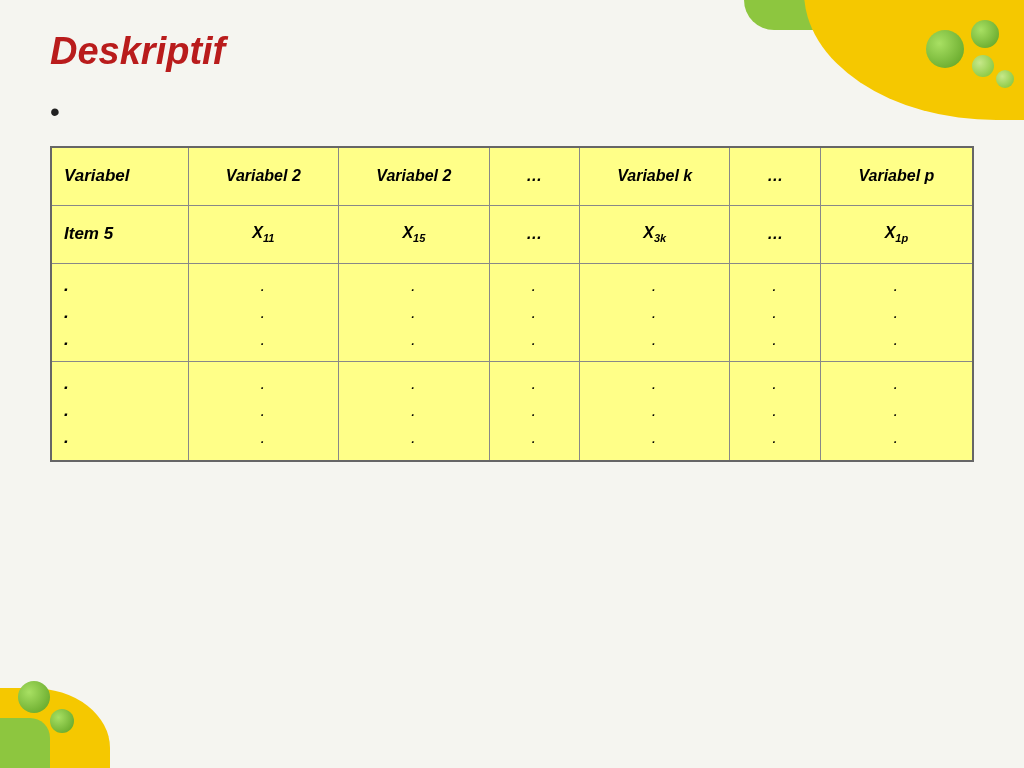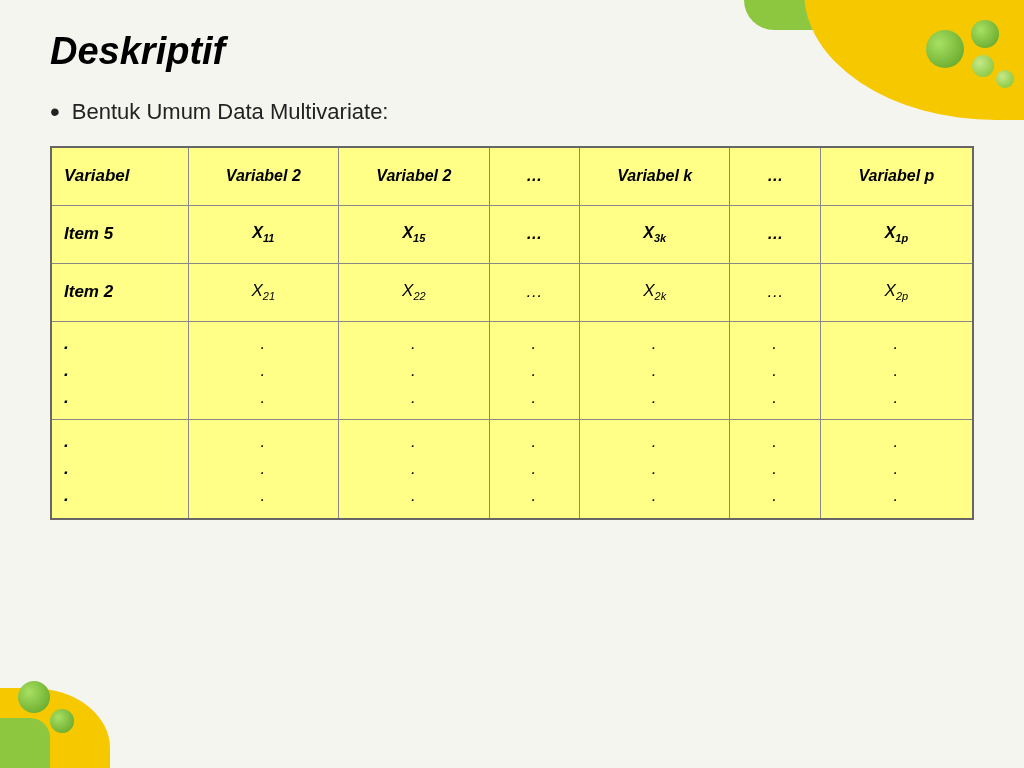--- a/index.html
+++ b/index.html
@@ -141,21 +141,21 @@
       top: 0;
       left: 0;
       width: 100%;
       height: 100%;
       padding: 30px 50px 30px 50px;
     }
 
     .page-title {
       font-size: 38px;
       font-weight: bold;
-      color: #000000;
+      color: #b91c1c;
       margin-bottom: 25px;
       font-style: italic;
     }
 
     .bullet-line {
       display: flex;
       align-items: center;
       font-size: 22px;
       color: #222;
       margin-bottom: 20px;
@@ -228,21 +228,20 @@
   <div class="deco-bubble-bl1"></div>
   <div class="deco-bubble-bl2"></div>
 </div>
 
 <div class="main-content">
 
   <h1 class="page-title">Deskriptif</h1>
 
   <div class="bullet-line">
     <span class="bullet-dot">•</span>
-    <span>Bentuk Umum Data Multivariate:</span>
   </div>
 
   <table class="data-table">
     <thead>
       <tr>
         <td class="col-variabel"><strong>Variabel</strong></td>
         <td><strong>Variabel 2</strong></td>
         <td><strong>Variabel 2</strong></td>
         <td><strong>…</strong></td>
         <td><strong>Variabel k</strong></td>
@@ -255,29 +254,20 @@
       <tr>
         <td class="col-variabel"><strong>Item 5</strong></td>
         <td>X<sub>11</sub></td>
         <td>X<sub>15</sub></td>
         <td>…</td>
         <td>X<sub>3k</sub></td>
         <td>…</td>
         <td>X<sub>1p</sub></td>
       </tr>
 
-      <tr>
-        <td class="col-variabel"><strong>Item 2</strong></td>
-        <td>X<sub>21</sub></td>
-        <td>X<sub>22</sub></td>
-        <td>…</td>
-        <td>X<sub>2k</sub></td>
-        <td>…</td>
-        <td>X<sub>2p</sub></td>
-      </tr>
 
       <tr>
         <td class="col-variabel dots-cell">.<br>.<br>.</td>
         <td class="dots-cell">.<br>.<br>.</td>
         <td class="dots-cell">.<br>.<br>.</td>
         <td class="dots-cell">.<br>.<br>.</td>
         <td class="dots-cell">.<br>.<br>.</td>
         <td class="dots-cell">.<br>.<br>.</td>
         <td class="dots-cell">.<br>.<br>.</td>
       </tr>

